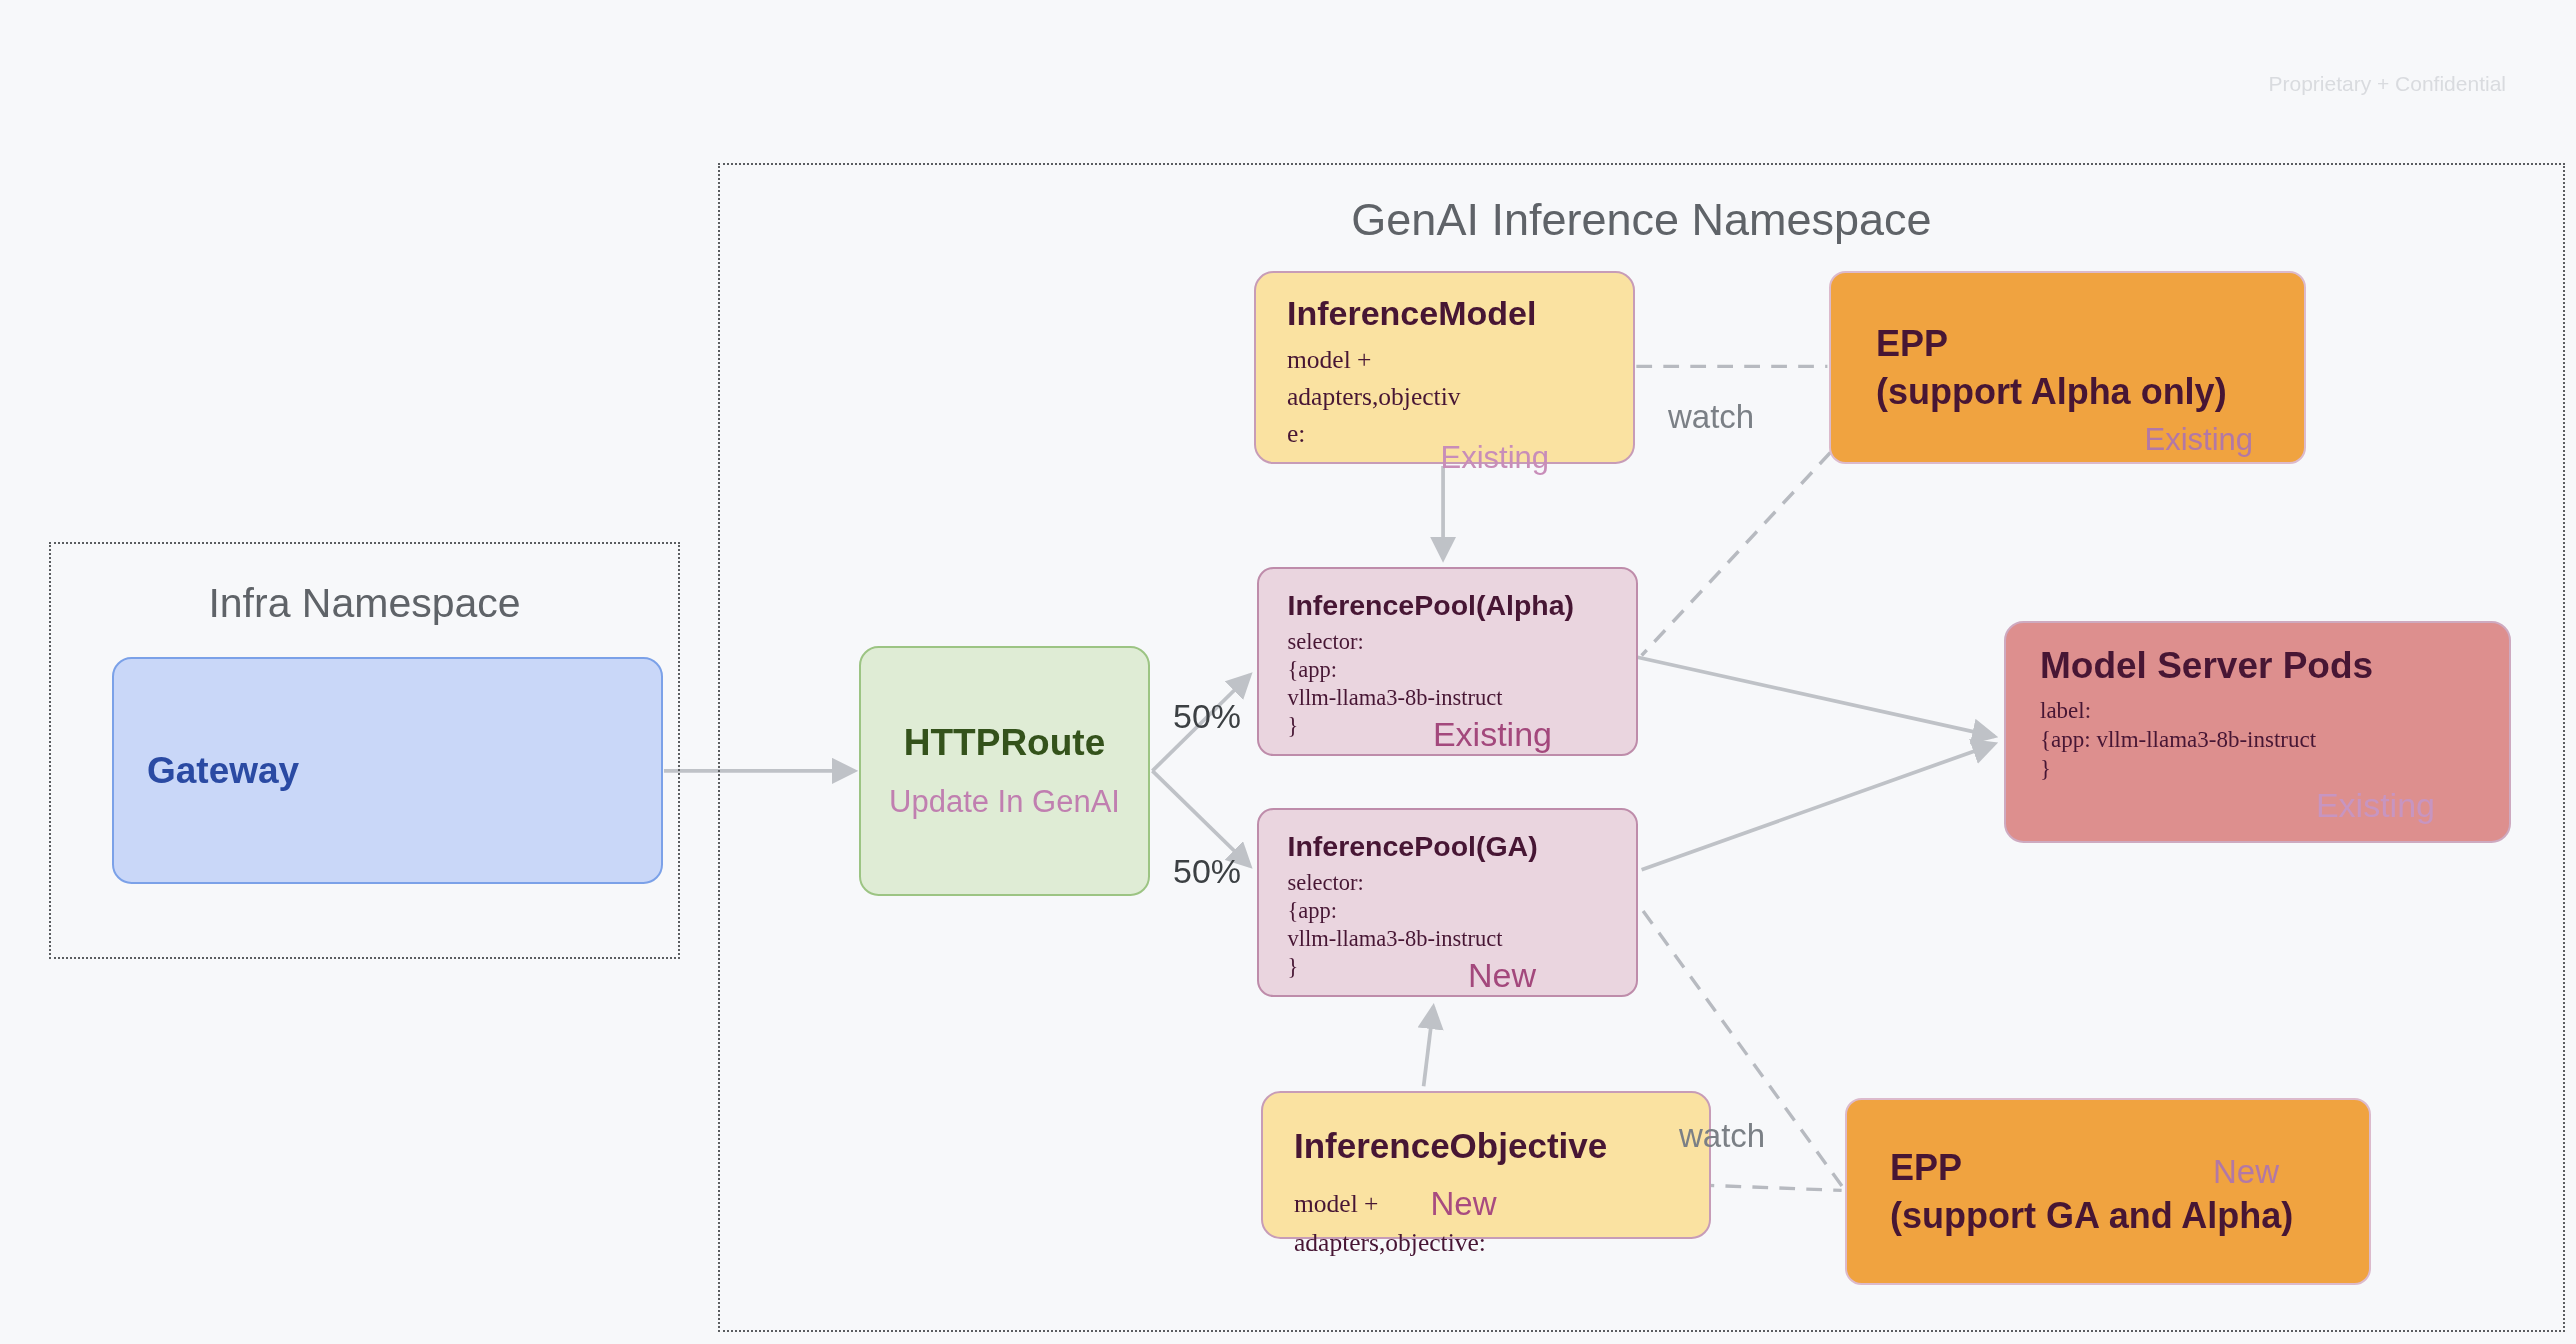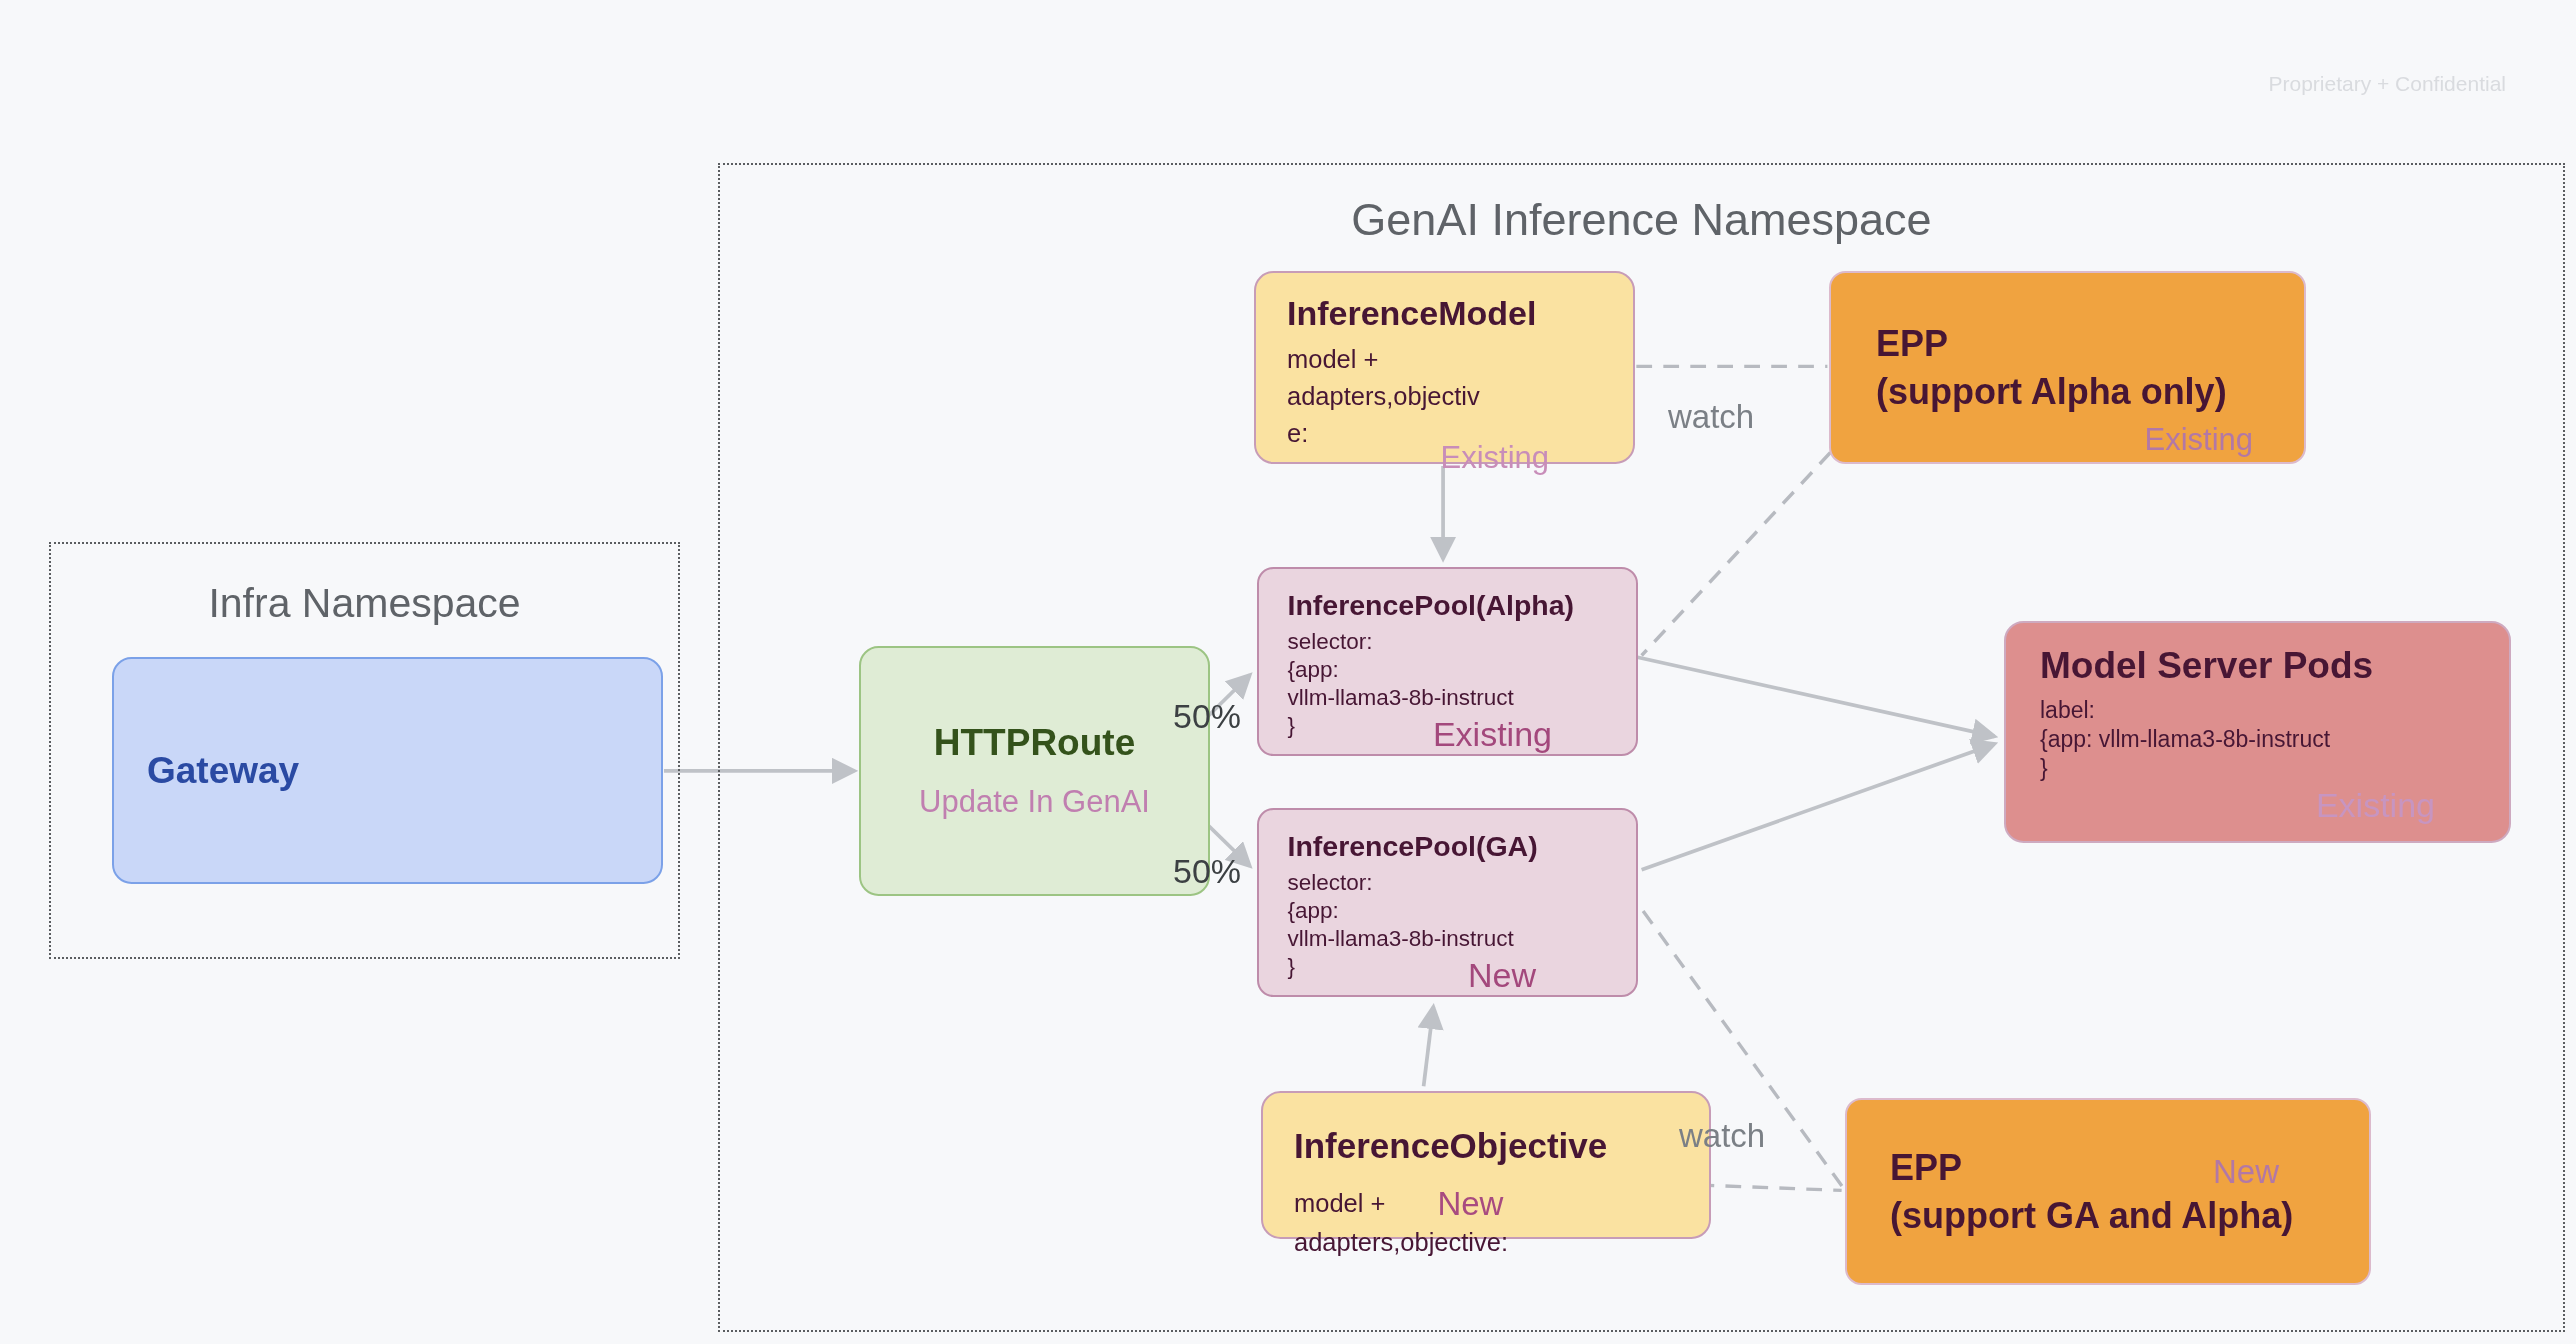--- a/index.html
+++ b/index.html
@@ -40,27 +40,27 @@
   .ns.infra .ns-title{margin-top:36px;font-size:41px;}
 
   .node{position:absolute;border-radius:19.5px;border:2.2px solid;}
   .node .badge{position:absolute;line-height:1;}
 
   .node.gateway{left:112px;top:657px;width:551px;height:227px;
     background:var(--blue_fill);border-color:var(--blue_border);
     display:flex;align-items:center;}
   .node.gateway .title{color:var(--blue_text);font-weight:bold;font-size:37px;margin-left:33px;}
 
-  .node.httproute{left:859px;top:646px;width:351px;height:250px;
+  .node.httproute{left:859px;top:646px;width:291px;height:250px;
     background:var(--green_fill);border-color:var(--green_border);
     display:flex;flex-direction:column;align-items:center;justify-content:center;}
   .node.httproute .title{color:var(--green_text);font-weight:bold;font-size:37px;}
   .node.httproute .subtitle{color:var(--label_pink);font-size:31px;margin-top:19.5px;}
 
-  .code{font-family:Liberation Sans, sans-serif;color:var(--dark_text);white-space:pre-wrap;}
+  .code{font-family:Liberation Serif, serif;color:var(--dark_text);white-space:pre-wrap;}
 
   .node.imodel{left:1254px;top:271px;width:381px;height:193px;
     background:var(--yellow_fill);border-color:var(--plum_border);
     padding:21px 15px 0 31px;}
   .node.imodel .title{color:var(--dark_text);font-weight:bold;font-size:34px;margin-bottom:7.5px;}
   .node.imodel .code{font-size:25.5px;line-height:37px;}
   .node.imodel .badge{right:84px;bottom:-10.5px;font-size:31px;color:var(--badge_light);}
 
   .node.epp-alpha{left:1829px;top:271px;width:477px;height:193px;
     background:var(--orange_fill);border-color:var(--orange_border);border-radius:16.5px;

